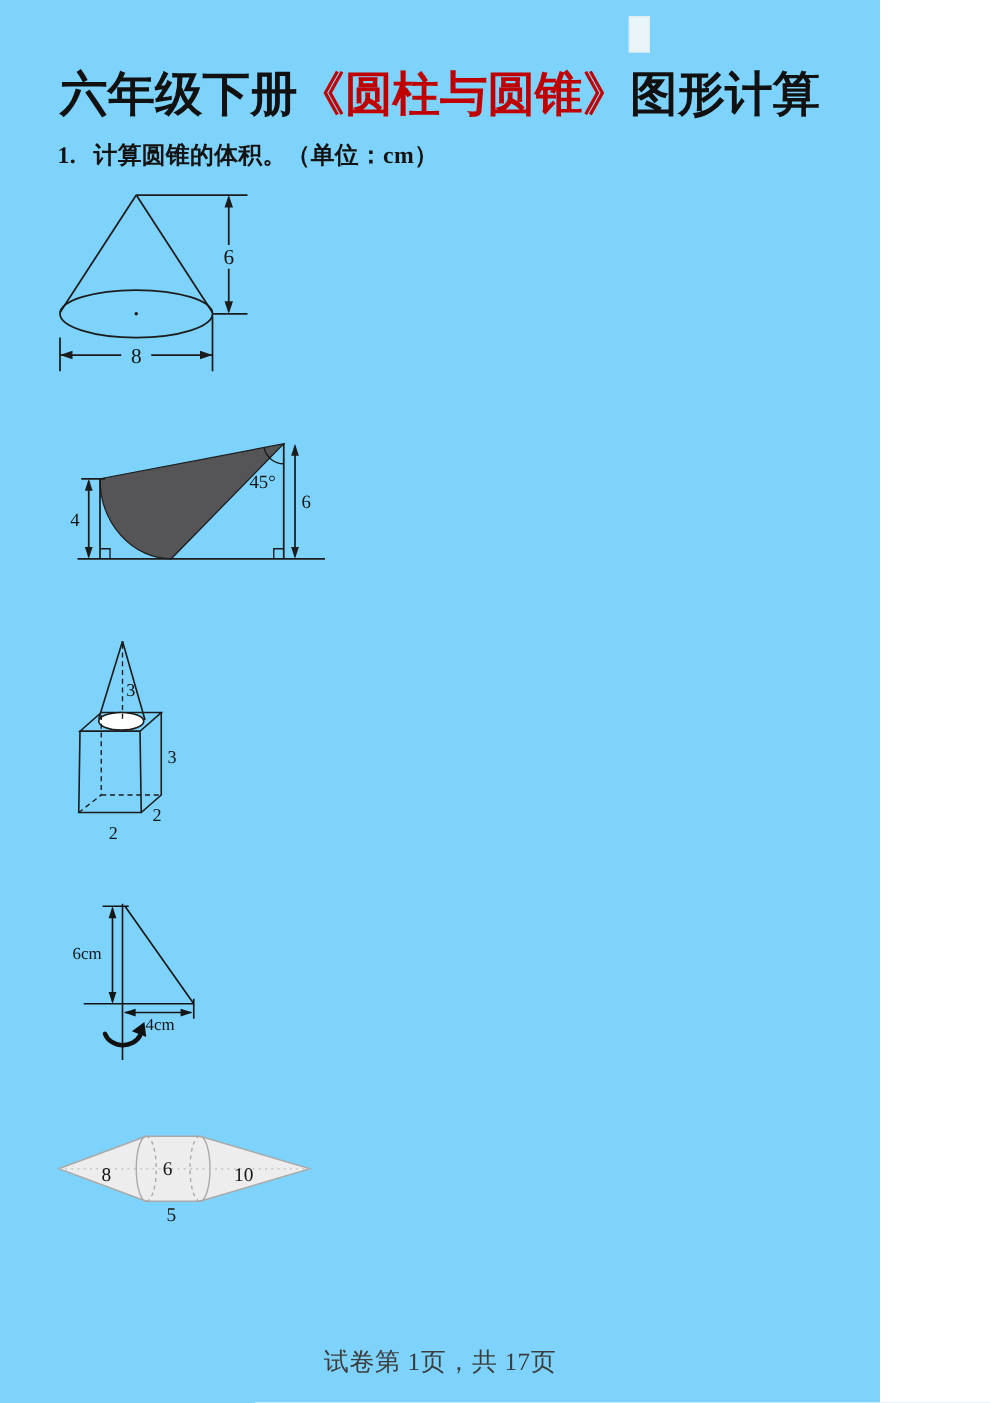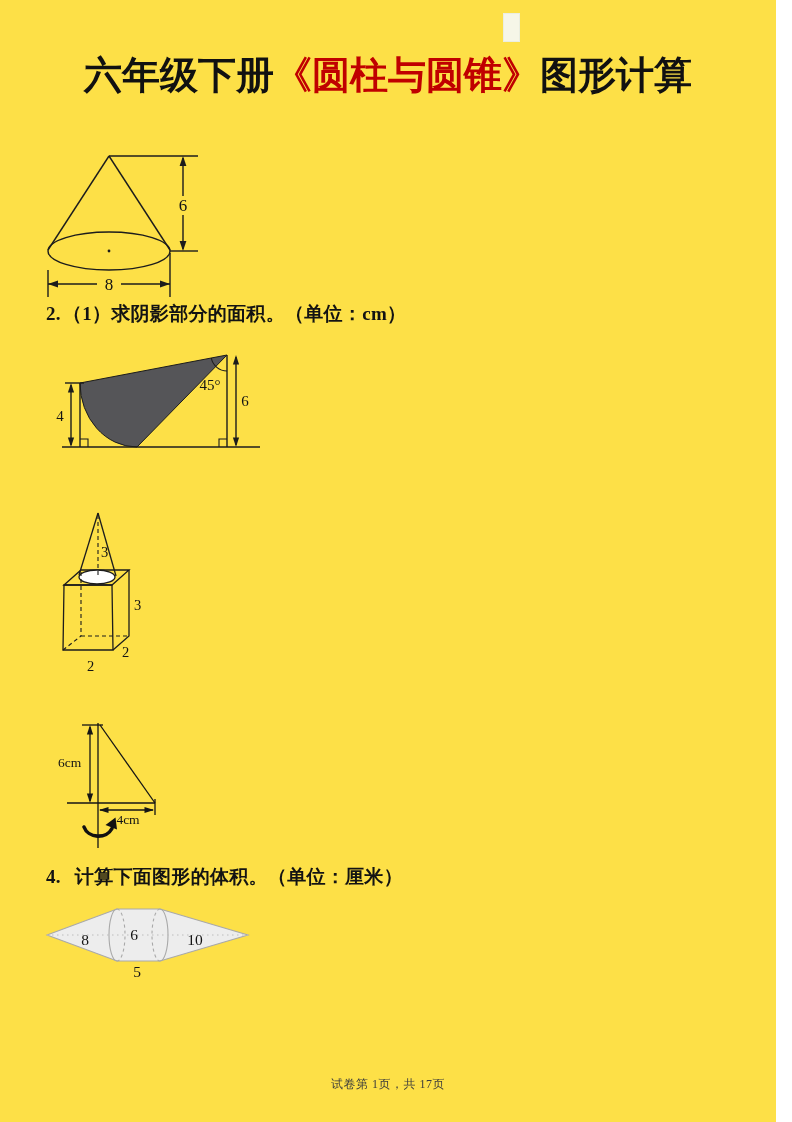--- a/index.html
+++ b/index.html
@@ -1,17 +1,17 @@
 <!DOCTYPE html>
 <html><head>
 <meta charset="utf-8">
 <style>
   html,body{margin:0;padding:0;background:#ffffff;}
   .page{
-    position:relative;width:776px;height:1122px;background:#fde047;
+    position:relative;width:704px;height:1122px;background:#7dd3fc;
     font-family:"Liberation Serif","DejaVu Serif",serif;color:#111;overflow:hidden;
   }
   .artifact{
     position:absolute;left:503px;top:13px;width:15px;height:27px;
     background:#f6f9fa;border:1px solid #eaf0f2;opacity:.9;
   }
   .title{
     position:absolute;top:50px;left:0;width:100%;margin:0;
     text-align:center;font-size:38px;font-weight:bold;letter-spacing:0px;
     white-space:nowrap;
@@ -23,32 +23,33 @@
   }
   .q .num-wide{margin-right:14px;}
   .q .num-tight{margin-right:2px;}
   .fig{position:absolute;}
   .fig text{
     font-family:"Liberation Serif","DejaVu Serif",serif;
     fill:#141414;font-weight:normal;
   }
   .footer{
     position:absolute;top:1076px;left:0;width:100%;text-align:center;
-    font-size:12px;color:#3c3c3c;letter-spacing:0.5px;font-weight:normal;
+    font-size:20px;color:#3c3c3c;letter-spacing:0.5px;font-weight:normal;
   }
 </style>
 </head>
 <body>
 
 <div class="page">
 
   <div class="artifact"></div>
 
   <h1 class="title"><span>六年级下册</span><span class="red" style="color: rgb(192, 0, 0);">《圆柱与圆锥》</span><span>图形计算</span></h1>
 
+  <div class="q" style="left:46px;top:114px"><span class="num-wide">1.</span><span>计算圆锥的体积。（单位：cm）</span></div>
 
   <svg class="fig" style="left:40px;top:147px" width="200" height="156" viewBox="0 0 200 156">
     <g stroke="#1c1c1c" stroke-width="1.4" fill="none">
       <path d="M69,9 H158"></path>
       <path d="M69,9 L8,103"></path>
       <path d="M69,9 L130,103"></path>
       <ellipse cx="69" cy="104" rx="61" ry="19"></ellipse>
       <path d="M130,104 H158"></path>
       <path d="M143,11 V49 M143,68 V102"></path>
       <path d="M8,123 V150"></path>
@@ -59,21 +60,20 @@
       <polygon points="143,9 139.6,19 146.4,19"></polygon>
       <polygon points="143,104 139.6,94 146.4,94"></polygon>
       <polygon points="8,137 18,133.6 18,140.4"></polygon>
       <polygon points="130,137 120,133.6 120,140.4"></polygon>
       <circle cx="69" cy="104" r="1.4"></circle>
     </g>
     <text x="143" y="64" font-size="17" text-anchor="middle">6</text>
     <text x="69" y="143" font-size="17" text-anchor="middle">8</text>
   </svg>
 
-  <div class="q" style="left:46px;top:303px"><span class="num-tight">2.</span><span>（1）求阴影部分的面积。（单位：cm）</span></div>
 
   <svg class="fig" style="left:50px;top:343px" width="215" height="115" viewBox="0 0 215 115">
     <path d="M30,40 L177,12 L87,104 A57,64 0 0 1 30,40 Z" stroke="#1c1c1c" stroke-width="1" fill="#555558"></path>
     <g stroke="#1c1c1c" stroke-width="1.4" fill="none">
       <path d="M12,104 H210"></path>
       <path d="M30,40 V104"></path>
       <path d="M15,40 H34"></path>
       <path d="M177,12 V104"></path>
       <path d="M21,42 V102"></path>
       <path d="M186,14 V102"></path>
@@ -132,21 +132,20 @@
       <polygon points="40,88 36.9,78.5 43.1,78.5"></polygon>
       <polygon points="49,95 58.5,91.9 58.5,98.1"></polygon>
       <polygon points="104,95 94.5,91.9 94.5,98.1"></polygon>
     </g>
     <path d="M34,112 A15,13 0 0 0 62,113.5" stroke="#111" stroke-width="3.6" fill="none" stroke-linecap="round"></path>
     <polygon points="65.5,102.5 55.5,110 67,114.5" fill="#111"></polygon>
     <text x="8" y="52" font-size="13.5" text-anchor="start">6cm</text>
     <text x="78" y="109" font-size="13.5" text-anchor="middle">4cm</text>
   </svg>
 
-  <div class="q" style="left:46px;top:866px"><span class="num-wide">4.</span><span>计算下面图形的体积。（单位：厘米）</span></div>
 
   <svg class="fig" style="left:40px;top:895px" width="230" height="90" viewBox="0 0 230 90">
     <path d="M7,40 L77,14 H120 L208,40 L120,66 H77 Z" stroke="#a9a9a9" stroke-width="1.1" fill="#ededed"></path>
     <g stroke="#a9a9a9" stroke-width="1.1" fill="none">
       <path d="M77,14 A8,26 0 0 0 77,66"></path>
       <path d="M77,14 A8,26 0 0 1 77,66" stroke-dasharray="3 3"></path>
       <path d="M120,14 A8,26 0 0 0 120,66" stroke-dasharray="3 3"></path>
       <path d="M120,14 A8,26 0 0 1 120,66"></path>
       <path d="M7,40 H208" stroke="#bdbdbd" stroke-width="1" stroke-dasharray="1.5 3.5"></path>
     </g>

